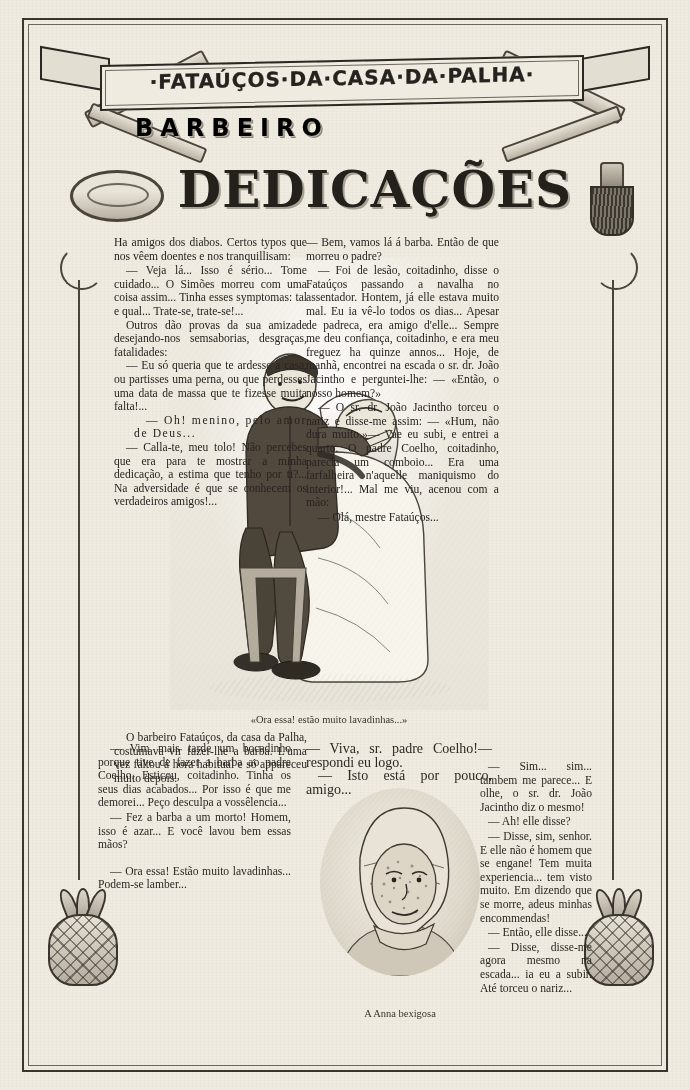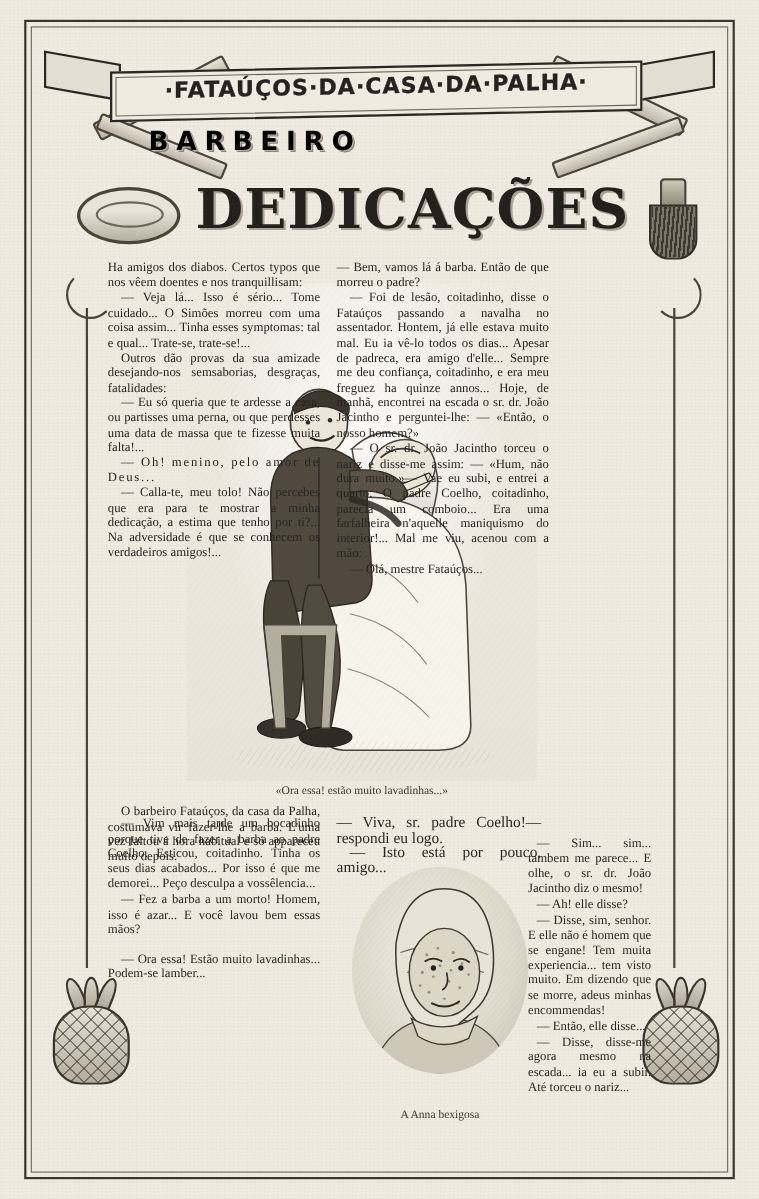--- a/index.html
+++ b/index.html
@@ -149,25 +149,25 @@
     height: 790px;
   }
   .col {
     position: absolute;
     width: 193px;
     font-size: 11.6px;
     line-height: 13.6px;
     text-align: justify;
     color: #272320;
   }
-  .col.left { left: 0; top: 0; }
+  .col.left { left: 16px; top: 0; }
   .col.right { left: 208px; top: 0; }
   .col p { margin: 0 0 1px 0; text-indent: 12px; }
   .col p.noind { text-indent: 0; }
-  .spaced { letter-spacing: 1.6px; }
+  .spaced { letter-spacing: 1.6px; margin-left: 20px; }
 
   
   .illus1 {
     position: absolute;
     left: 170px; top: 258px;
     width: 318px; height: 452px;
     background:
       radial-gradient(ellipse at 50% 36%, rgba(255,255,255,0.9) 0%, rgba(255,255,255,0) 58%),
       linear-gradient(180deg,#efebe1 0%, #e9e4d9 100%);
   }

